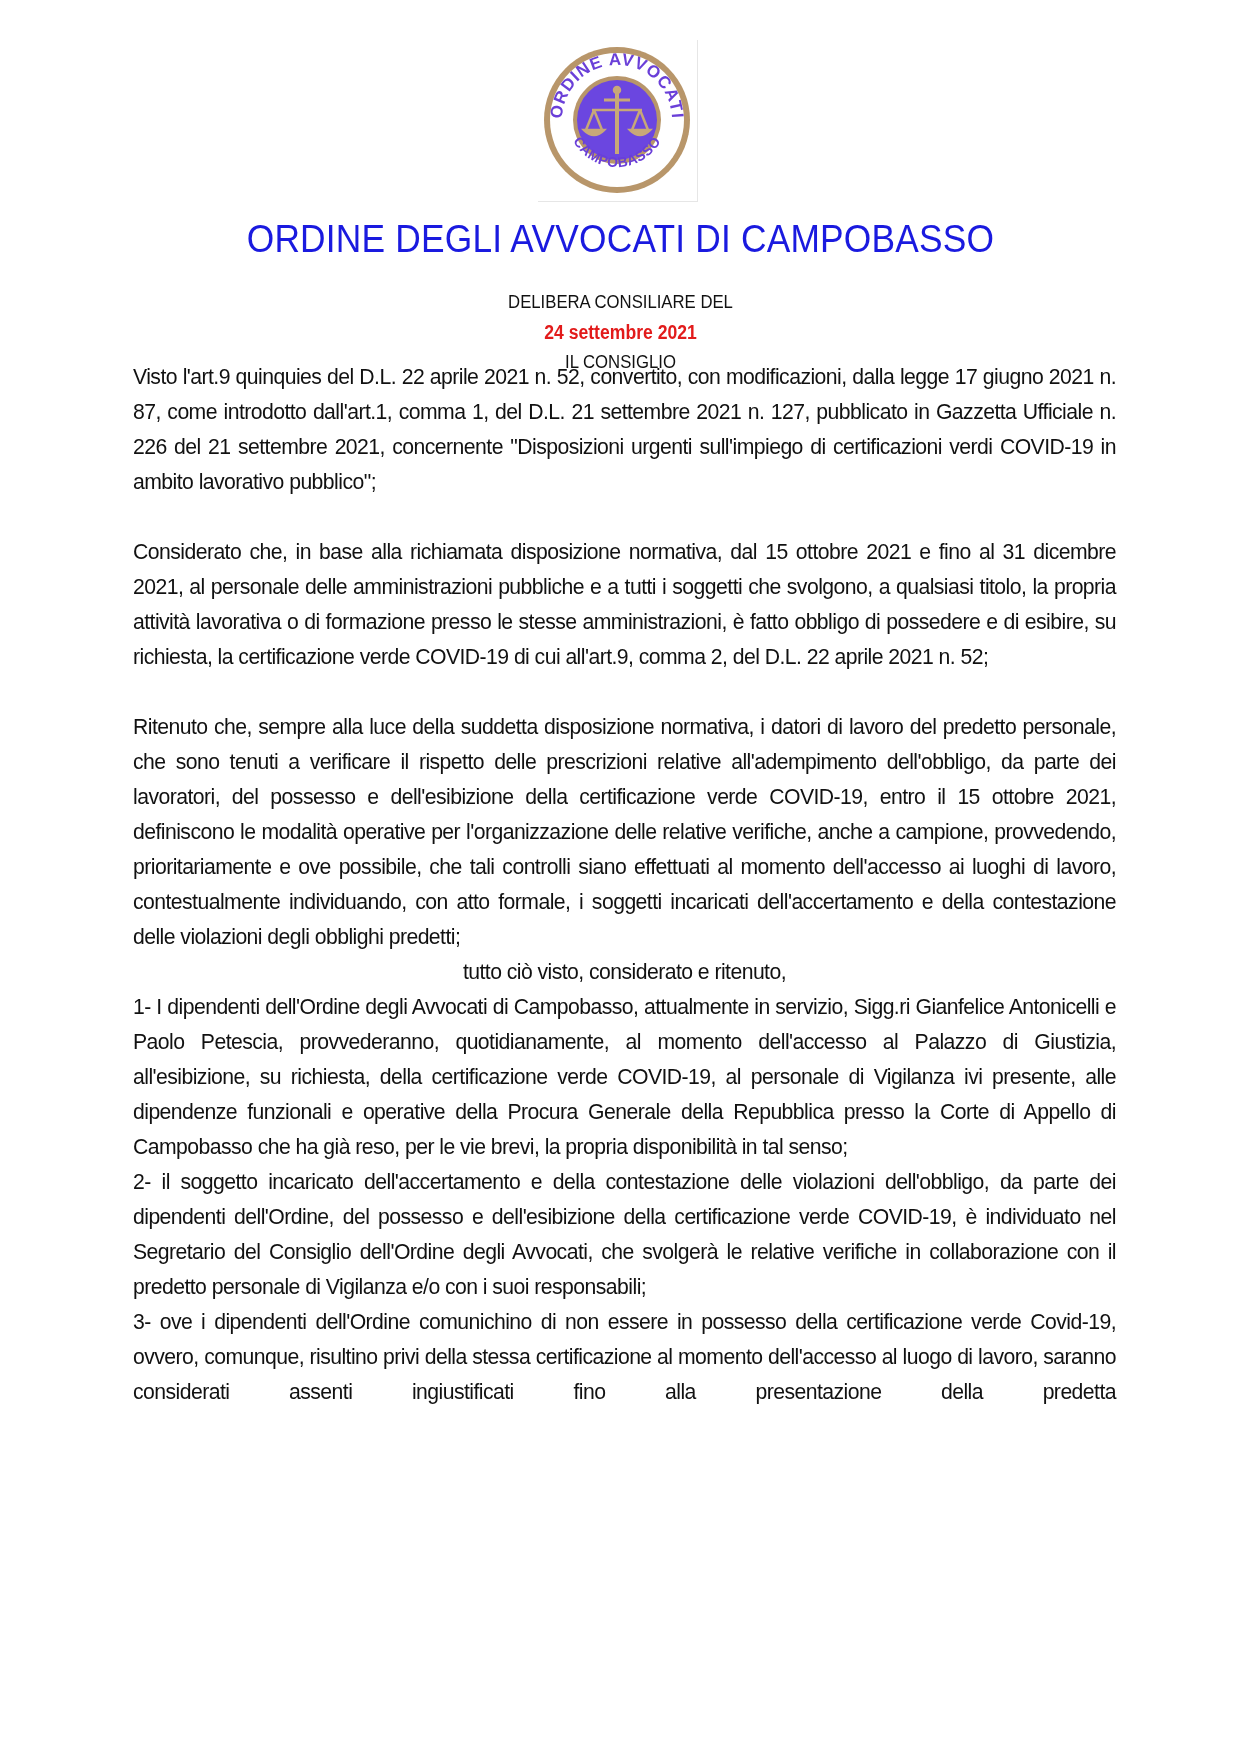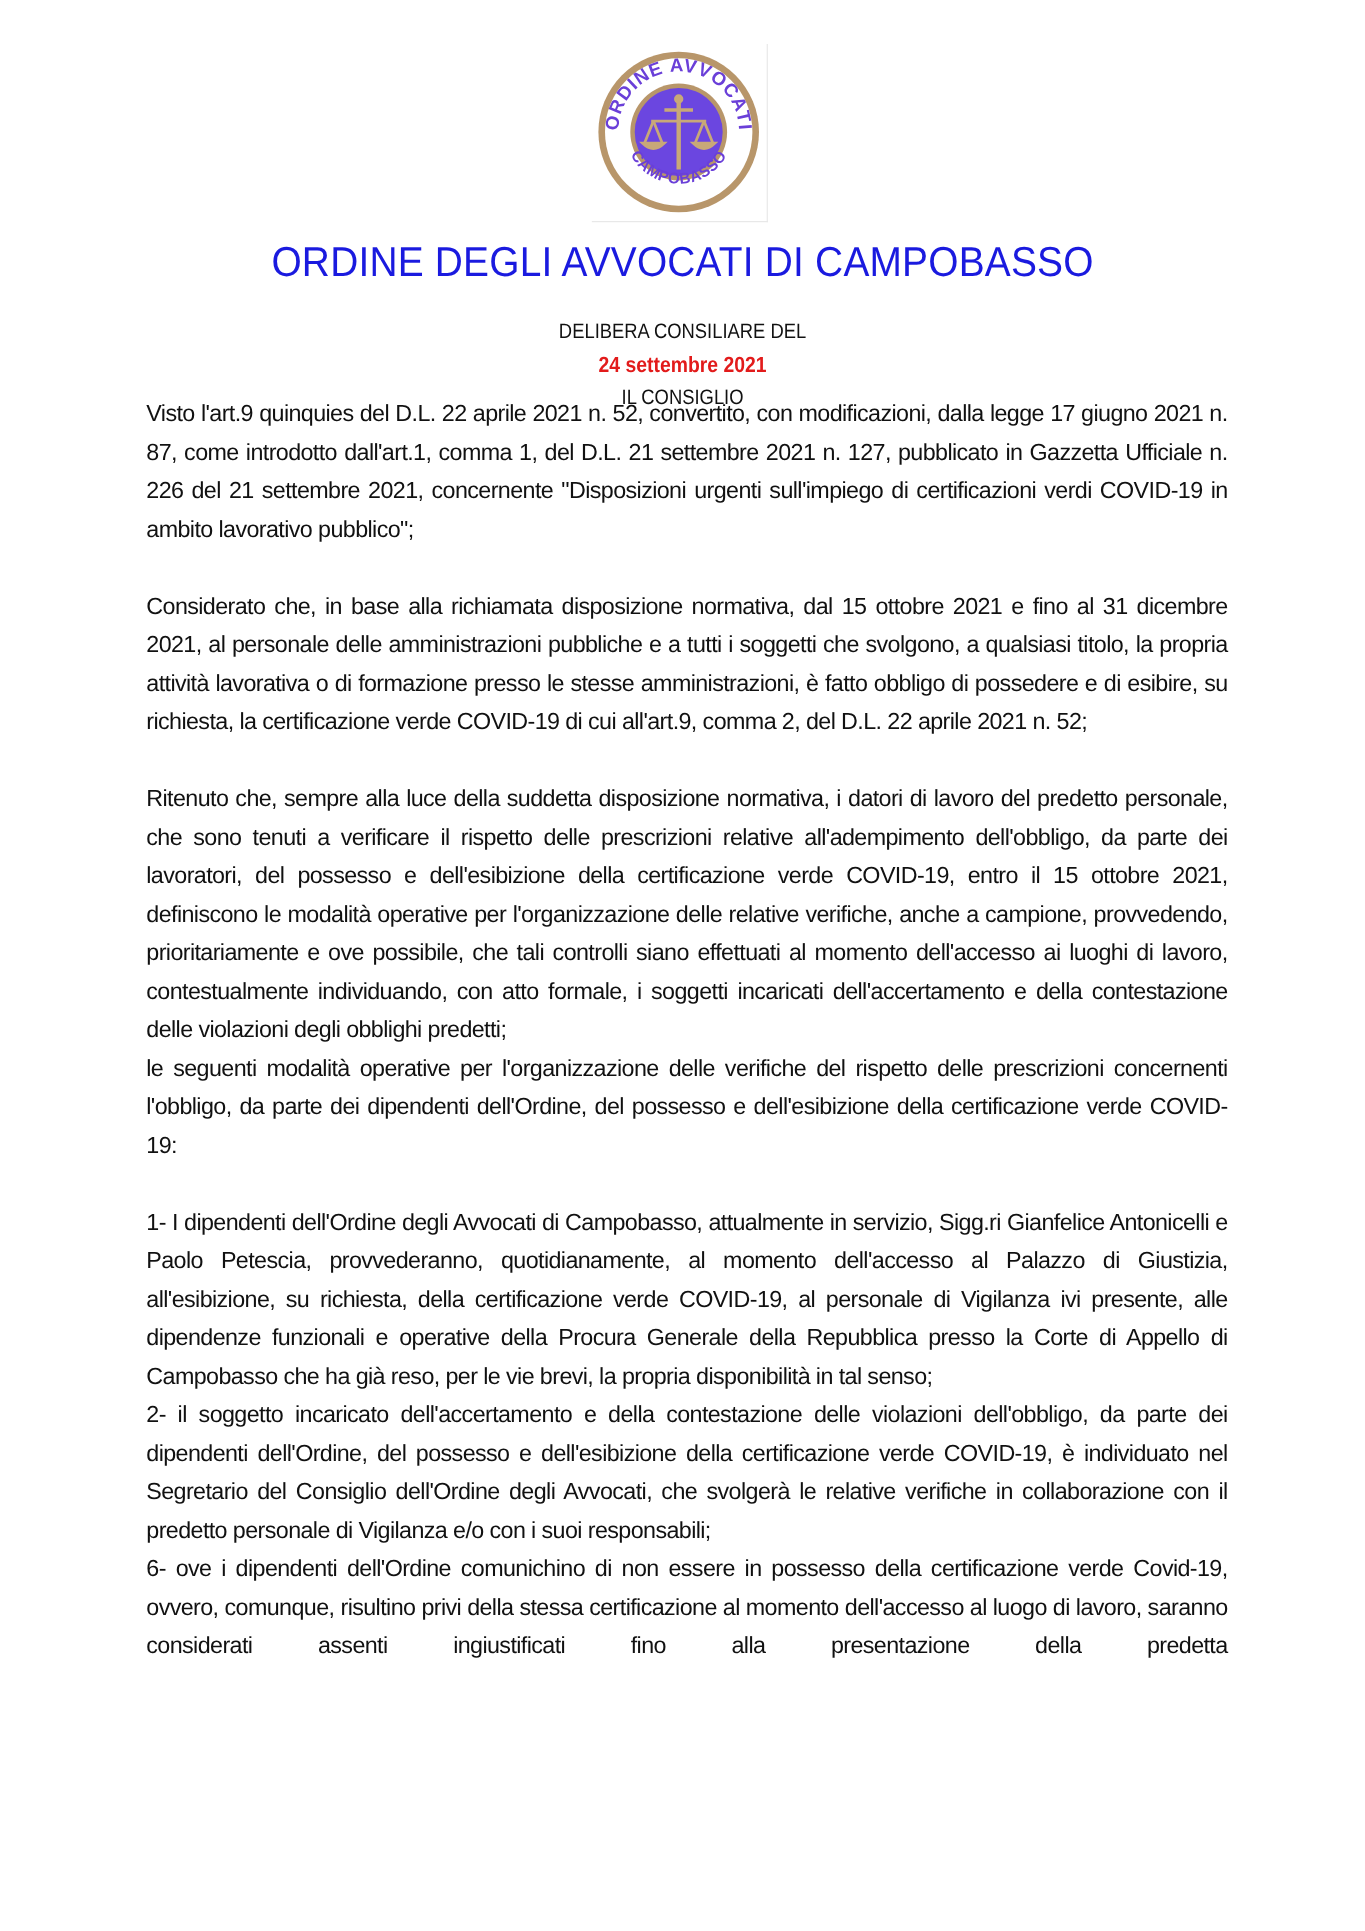--- a/index.html
+++ b/index.html
@@ -114,17 +114,17 @@
 
 <div class="org-title">ORDINE DEGLI AVVOCATI DI CAMPOBASSO</div>
 <div class="center-line subtitle">DELIBERA CONSILIARE DEL</div>
 <div class="center-line date">24 settembre 2021</div>
 <div class="center-line council">IL CONSIGLIO</div>
 
 <div class="body-text tight" style="top: 359px;">
   <p class="p gap">Visto l'art.9 quinquies del D.L. 22 aprile 2021 n. 52, convertito, con modificazioni, dalla legge 17 giugno 2021 n. 87, come introdotto dall'art.1, comma 1, del D.L. 21 settembre 2021 n. 127, pubblicato in Gazzetta Ufficiale n. 226 del 21 settembre 2021, concernente "Disposizioni urgenti sull'impiego di certificazioni verdi COVID-19 in ambito lavorativo pubblico";</p>
   <p class="p gap">Considerato che, in base alla richiamata disposizione normativa, dal 15 ottobre 2021 e fino al 31 dicembre 2021, al personale delle amministrazioni pubbliche e a tutti i soggetti che svolgono, a qualsiasi titolo, la propria attività lavorativa o di formazione presso le stesse amministrazioni, è fatto obbligo di possedere e di esibire, su richiesta, la certificazione verde COVID-19 di cui all'art.9, comma 2, del D.L. 22 aprile 2021 n. 52;</p>
   <p class="p">Ritenuto che, sempre alla luce della suddetta disposizione normativa, i datori di lavoro del predetto personale, che sono tenuti a verificare il rispetto delle prescrizioni relative all'adempimento dell'obbligo, da parte dei lavoratori, del possesso e dell'esibizione della certificazione verde COVID-19, entro il 15 ottobre 2021, definiscono le modalità operative per l'organizzazione delle relative verifiche, anche a campione, provvedendo, prioritariamente e ove possibile, che tali controlli siano effettuati al momento dell'accesso ai luoghi di lavoro, contestualmente individuando, con atto formale, i soggetti incaricati dell'accertamento e della contestazione delle violazioni degli obblighi predetti;</p>
-  <p class="p gap">le seguenti modalità operative per l'organizzazione delle verifiche del rispetto delle prescrizioni concernenti l'obbligo, da parte dei dipendenti dell'Ordine, del possesso e dell'esibizione della certificazione verde COVID-19:</p>
+  <p class="centered">tutto ciò visto, considerato e ritenuto,</p>
   <p class="p">1- I dipendenti dell'Ordine degli Avvocati di Campobasso, attualmente in servizio, Sigg.ri Gianfelice Antonicelli e Paolo Petescia, provvederanno, quotidianamente, al momento dell'accesso al Palazzo di Giustizia, all'esibizione, su richiesta, della certificazione verde COVID-19, al personale di Vigilanza ivi presente, alle dipendenze funzionali e operative della Procura Generale della Repubblica presso la Corte di Appello di Campobasso che ha già reso, per le vie brevi, la propria disponibilità in tal senso;</p>
   <p class="p">2- il soggetto incaricato dell'accertamento e della contestazione delle violazioni dell'obbligo, da parte dei dipendenti dell'Ordine, del possesso e dell'esibizione della certificazione verde COVID-19, è individuato nel Segretario del Consiglio dell'Ordine degli Avvocati, che svolgerà le relative verifiche in collaborazione con il predetto personale di Vigilanza e/o con i suoi responsabili;</p>
-  <p class="p" style="text-align-last: justify;">6- ove i dipendenti dell'Ordine comunichino di non essere in possesso della certificazione verde Covid-19, ovvero, comunque, risultino privi della stessa certificazione al momento dell'accesso al luogo di lavoro, saranno considerati assenti ingiustificati fino alla presentazione della predetta</p>
+  <p class="p" style="text-align-last: justify;">3- ove i dipendenti dell'Ordine comunichino di non essere in possesso della certificazione verde Covid-19, ovvero, comunque, risultino privi della stessa certificazione al momento dell'accesso al luogo di lavoro, saranno considerati assenti ingiustificati fino alla presentazione della predetta</p>
 </div>
 
 </body></html>

